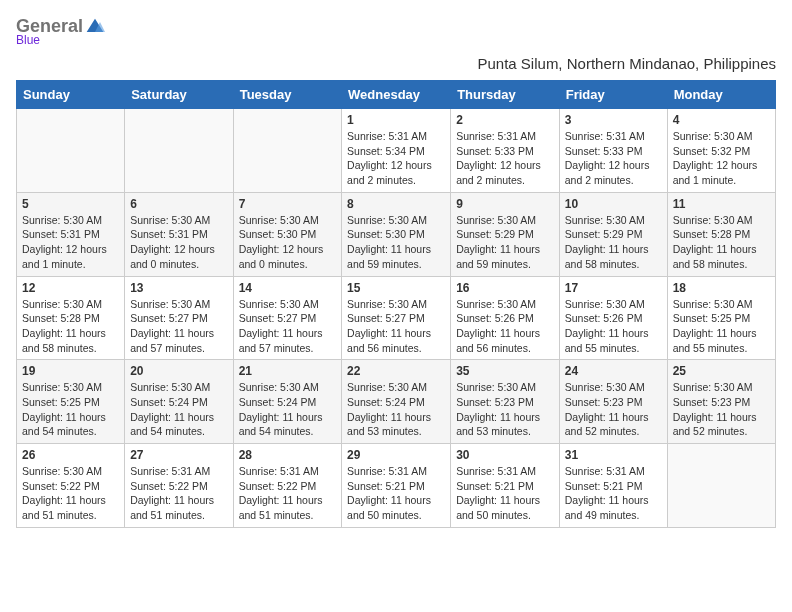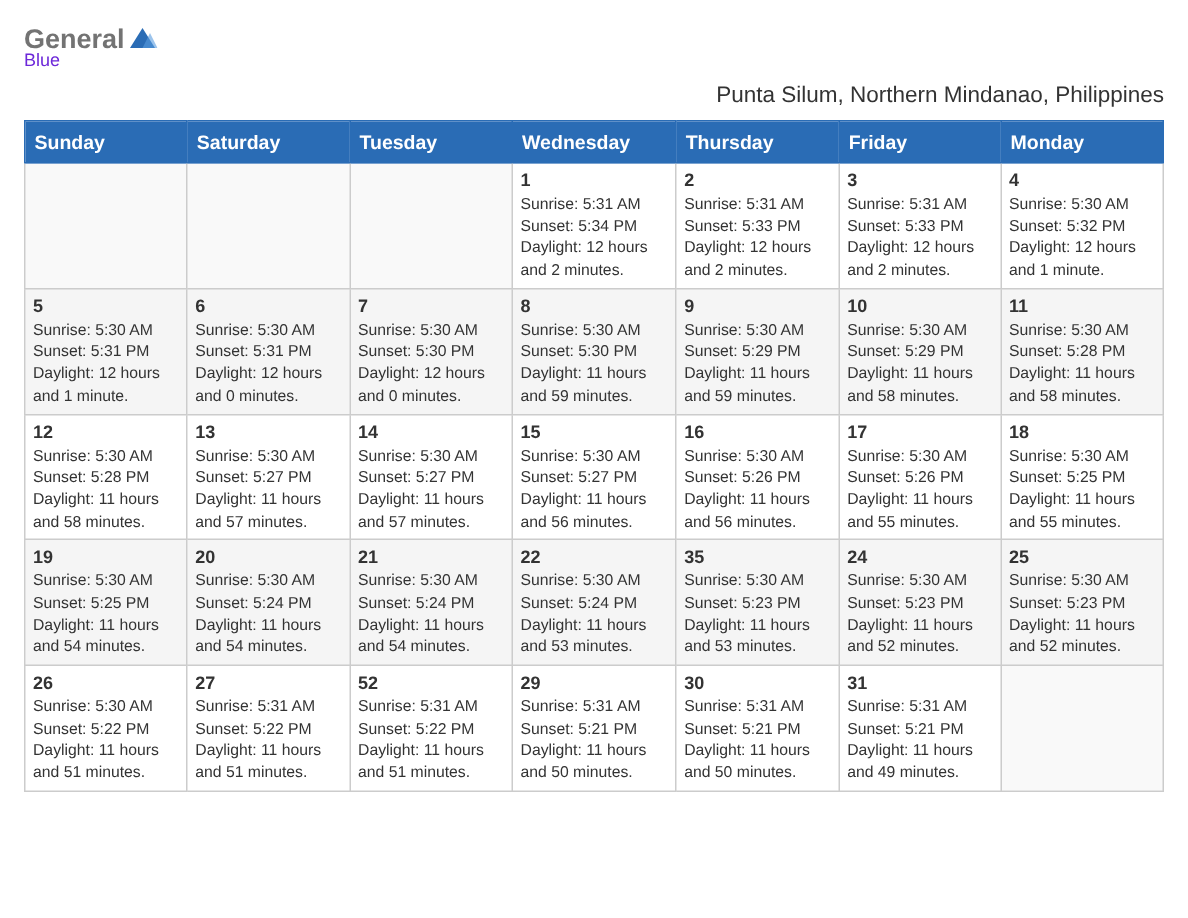--- a/index.html
+++ b/index.html
@@ -300,21 +300,21 @@
 Sunset: 5:22 PM
 Daylight: 11 hours and 51 minutes.</div>
         </td>
         <td>
           <span class="day-number">27</span>
           <div class="day-info" style="white-space: pre-line;">Sunrise: 5:31 AM
 Sunset: 5:22 PM
 Daylight: 11 hours and 51 minutes.</div>
         </td>
         <td>
-          <span class="day-number">52</span>
+          <span class="day-number">28</span>
           <div class="day-info" style="white-space: pre-line;">Sunrise: 5:31 AM
 Sunset: 5:22 PM
 Daylight: 11 hours and 51 minutes.</div>
         </td>
         <td>
           <span class="day-number">29</span>
           <div class="day-info" style="white-space: pre-line;">Sunrise: 5:31 AM
 Sunset: 5:21 PM
 Daylight: 11 hours and 50 minutes.</div>
         </td>

